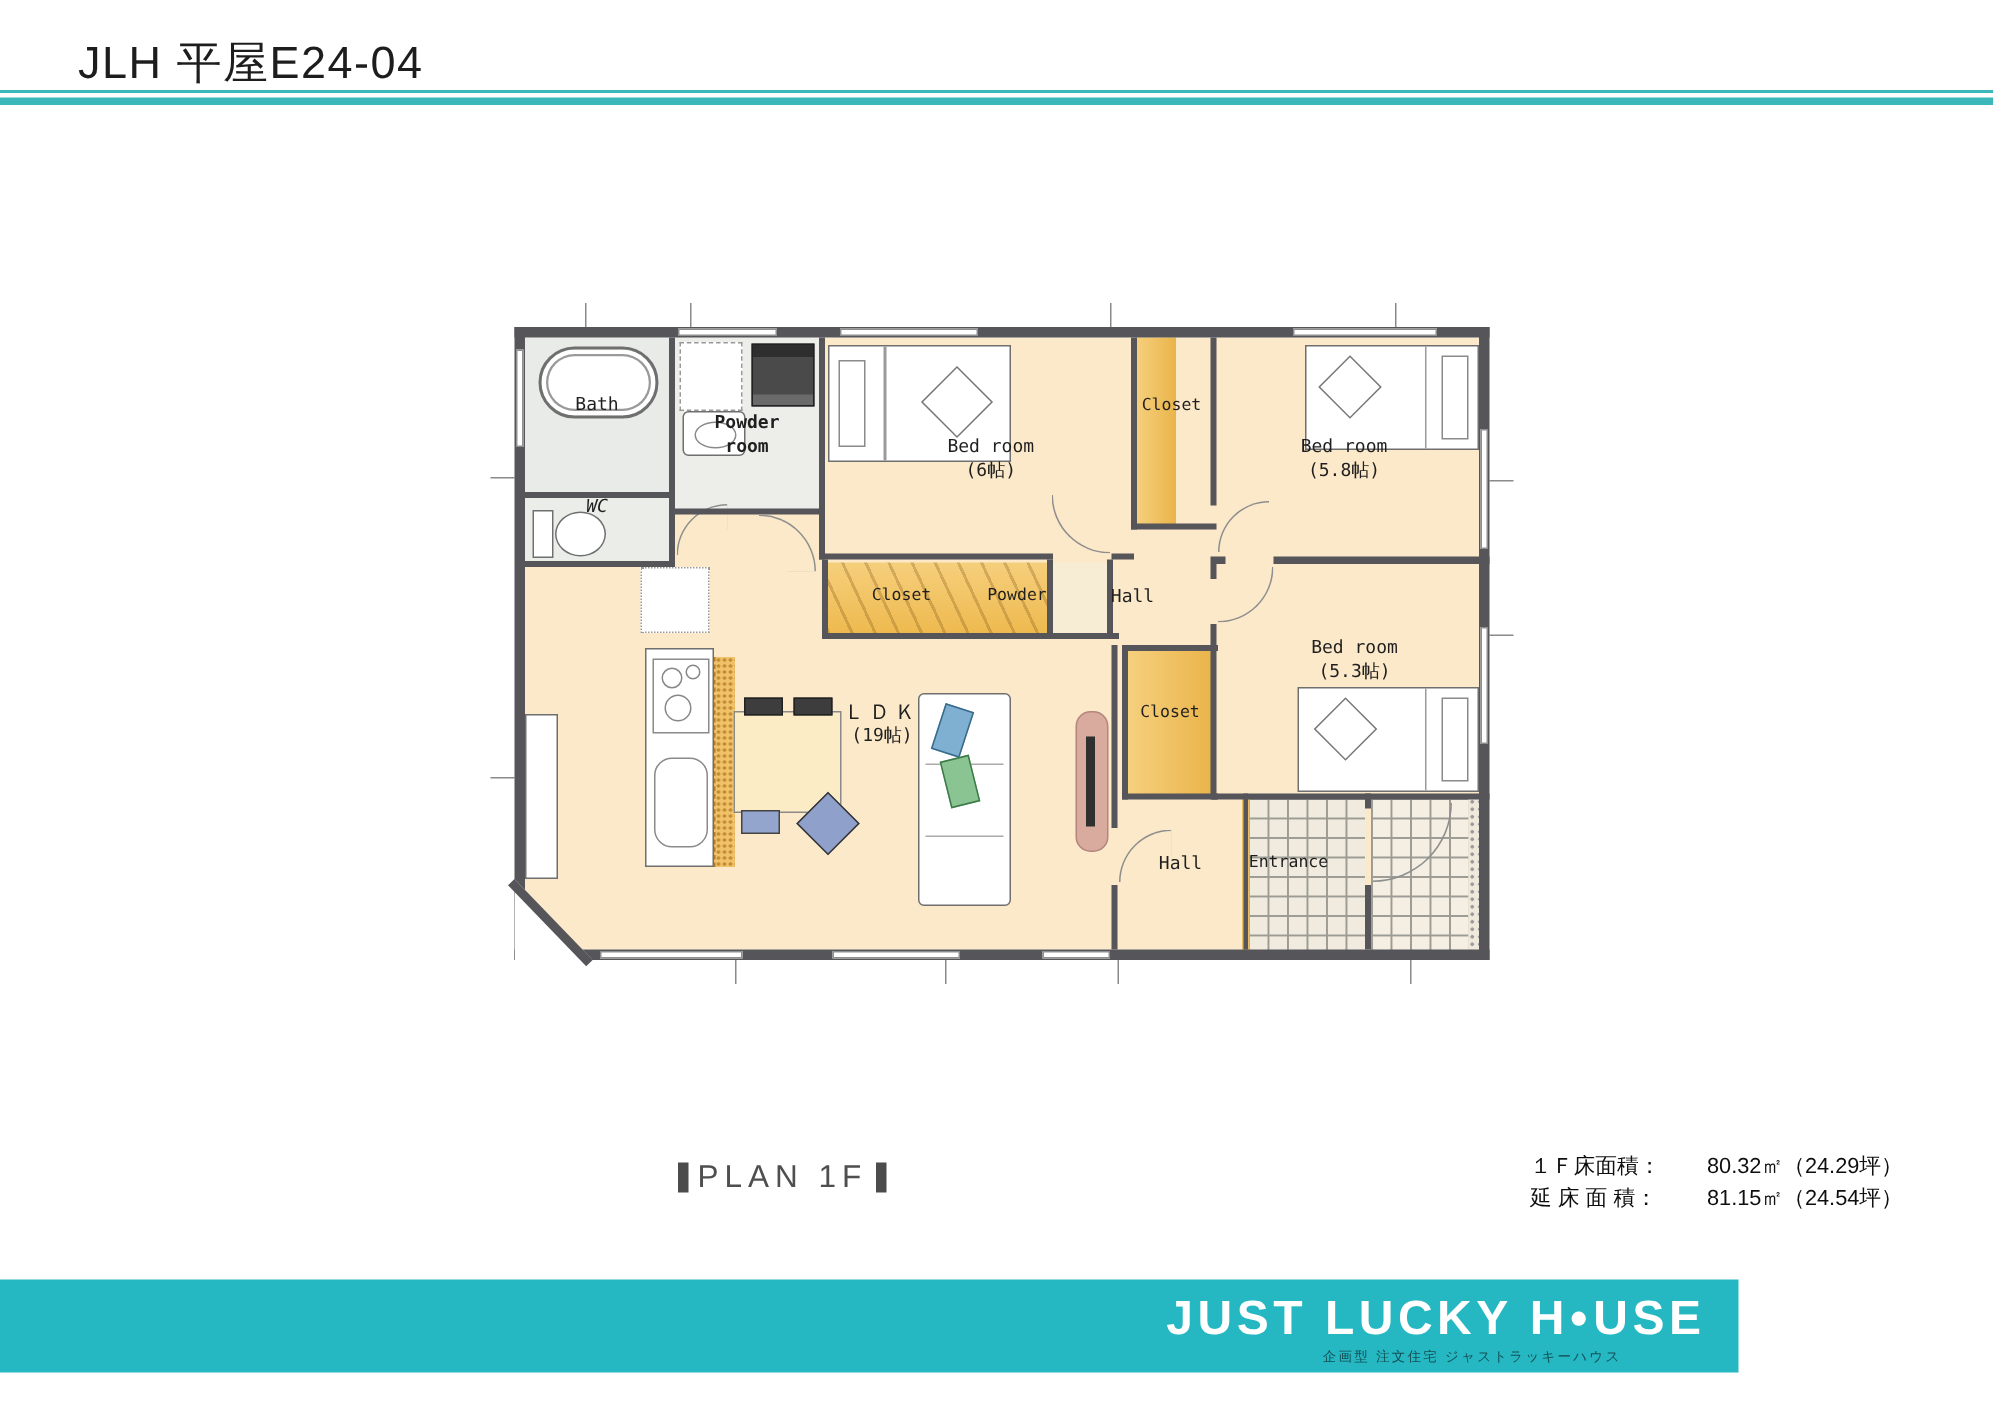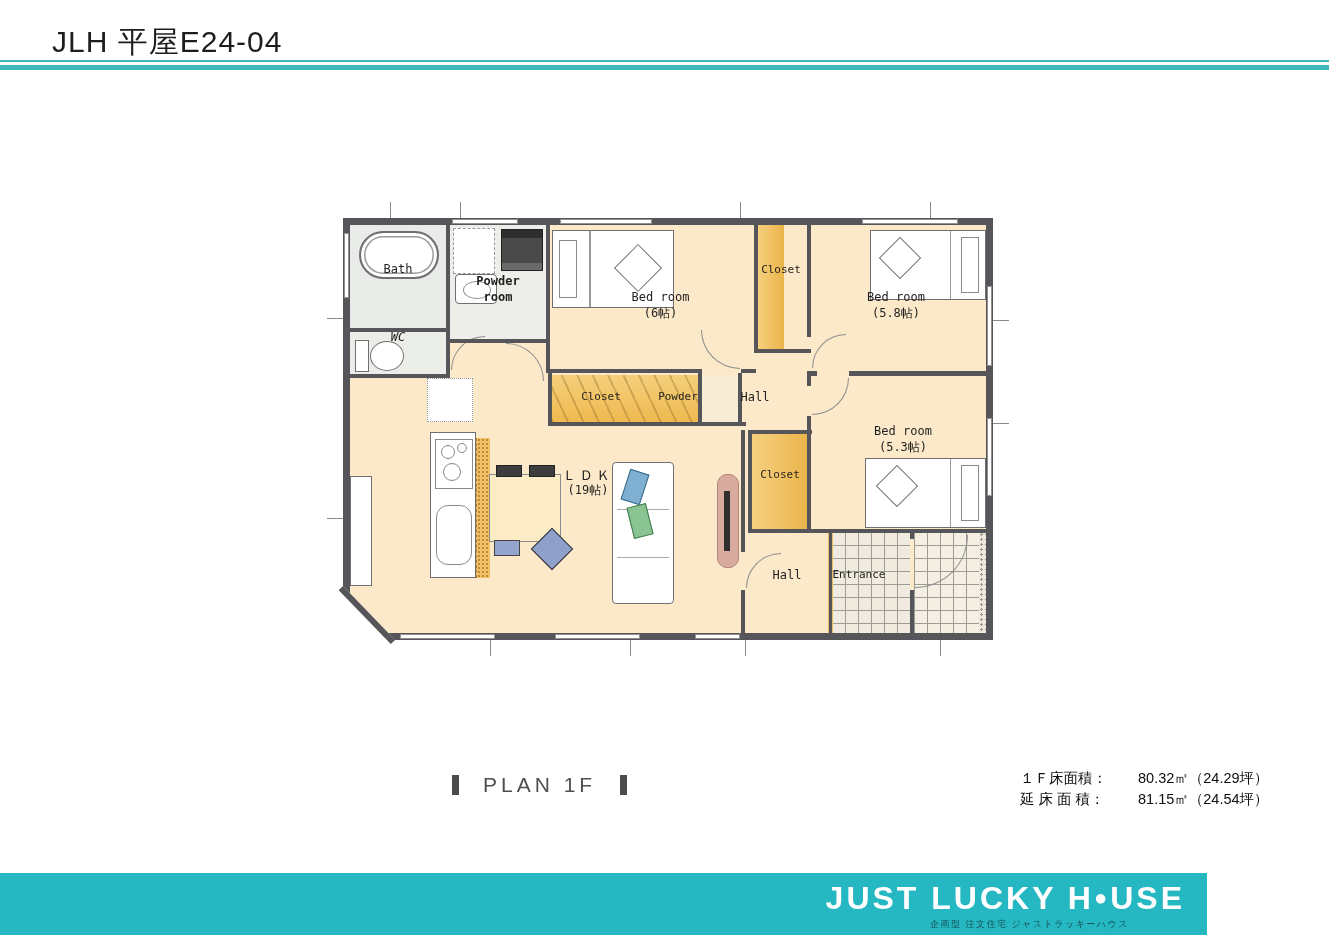--- a/index.html
+++ b/index.html
@@ -19,30 +19,30 @@
   .rlabel{position:absolute;font-family:"DejaVu Sans Mono","Liberation Mono",monospace;font-size:12px;
           line-height:1.3;color:#1f1f1f;text-align:center;white-space:pre-line;z-index:30;}
   .small{font-size:11px;}
   .tile{background-color:#f1ebdf;background-image:linear-gradient(#9c9c94 1px,transparent 1px),
         linear-gradient(90deg,#9c9c94 1px,transparent 1px);background-size:13px 13px;}
   .yellow{background:linear-gradient(90deg,#f6d07e,#eab44a);}
   .yellowh{background:repeating-linear-gradient(65deg,rgba(120,80,20,.28) 0 2px,transparent 2px 14px),
            linear-gradient(#f6cf7c,#eeb94e);}
   .dots{background-color:#efe9dc;background-image:radial-gradient(#9a9a9a 1px,transparent 1.2px);background-size:5px 5px;}
   
-  .caption{position:absolute;left:452px;top:773px;display:flex;align-items:center;gap:24px;}
+  .caption{position:absolute;left:452px;top:773px;display:flex;align-items:center;gap:6px;}
   .cap-bar{width:7px;height:20px;background:#4c4c4c;}
   .cap-text{font-size:21px;letter-spacing:4px;color:#4f4f4f;}
   
   .areas{position:absolute;left:1020px;top:768px;font-size:14.5px;color:#0e0e0e;}
   .arow{display:flex;line-height:20.5px;justify-content:center;}
   .arow .lab{width:112px;}
   .arow .val{margin-left:6px;}
   
-  .footer{position:absolute;left:0;top:873px;width:1159px;height:62px;padding-left:48px;}
+  .footer{position:absolute;left:0;top:853px;width:1159px;height:62px;}
   .logo{position:absolute;right:22px;top:7px;color:#fff;font-size:32px;font-weight:700;letter-spacing:3px;white-space:nowrap;}
   .logo .dot{font-size:22px;vertical-align:4px;}
   .tagline{position:absolute;right:78px;top:45px;font-size:9px;letter-spacing:1.5px;color:rgba(16,58,63,0.85);}
 </style>
 </head>
 <body>
 
 <div class="canvas">
 
   <div class="title">JLH  平屋E24-04</div>

